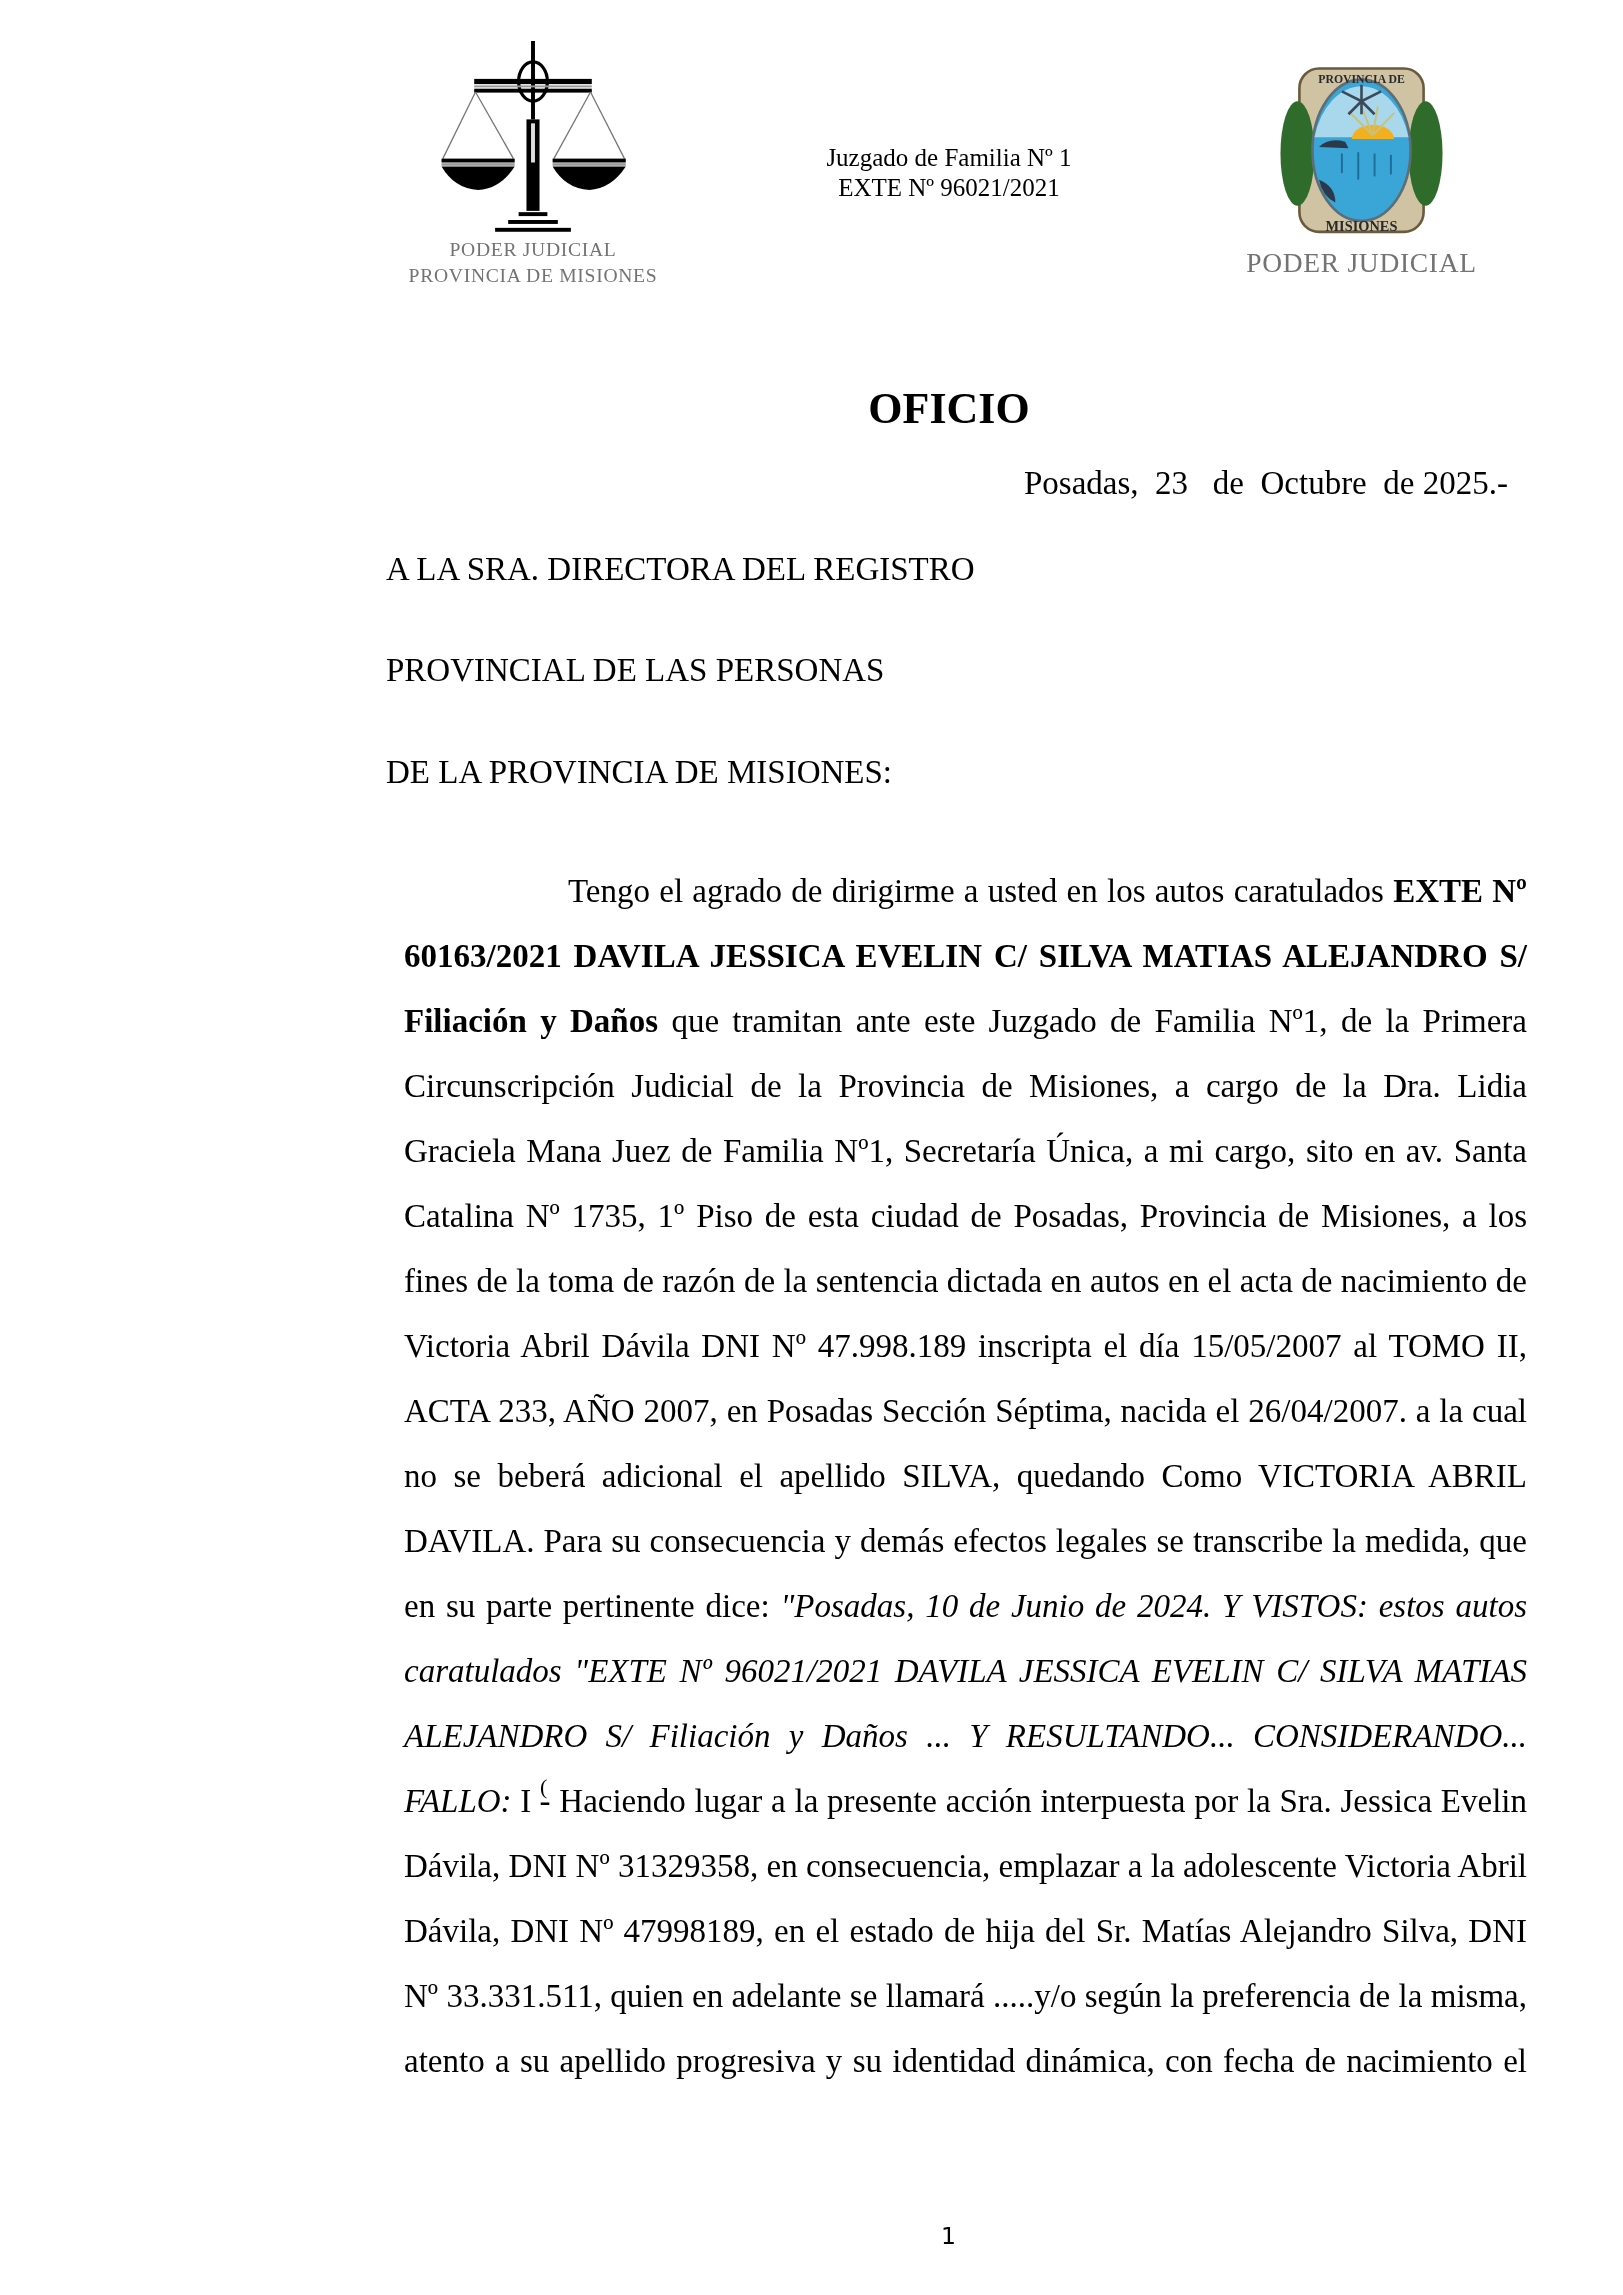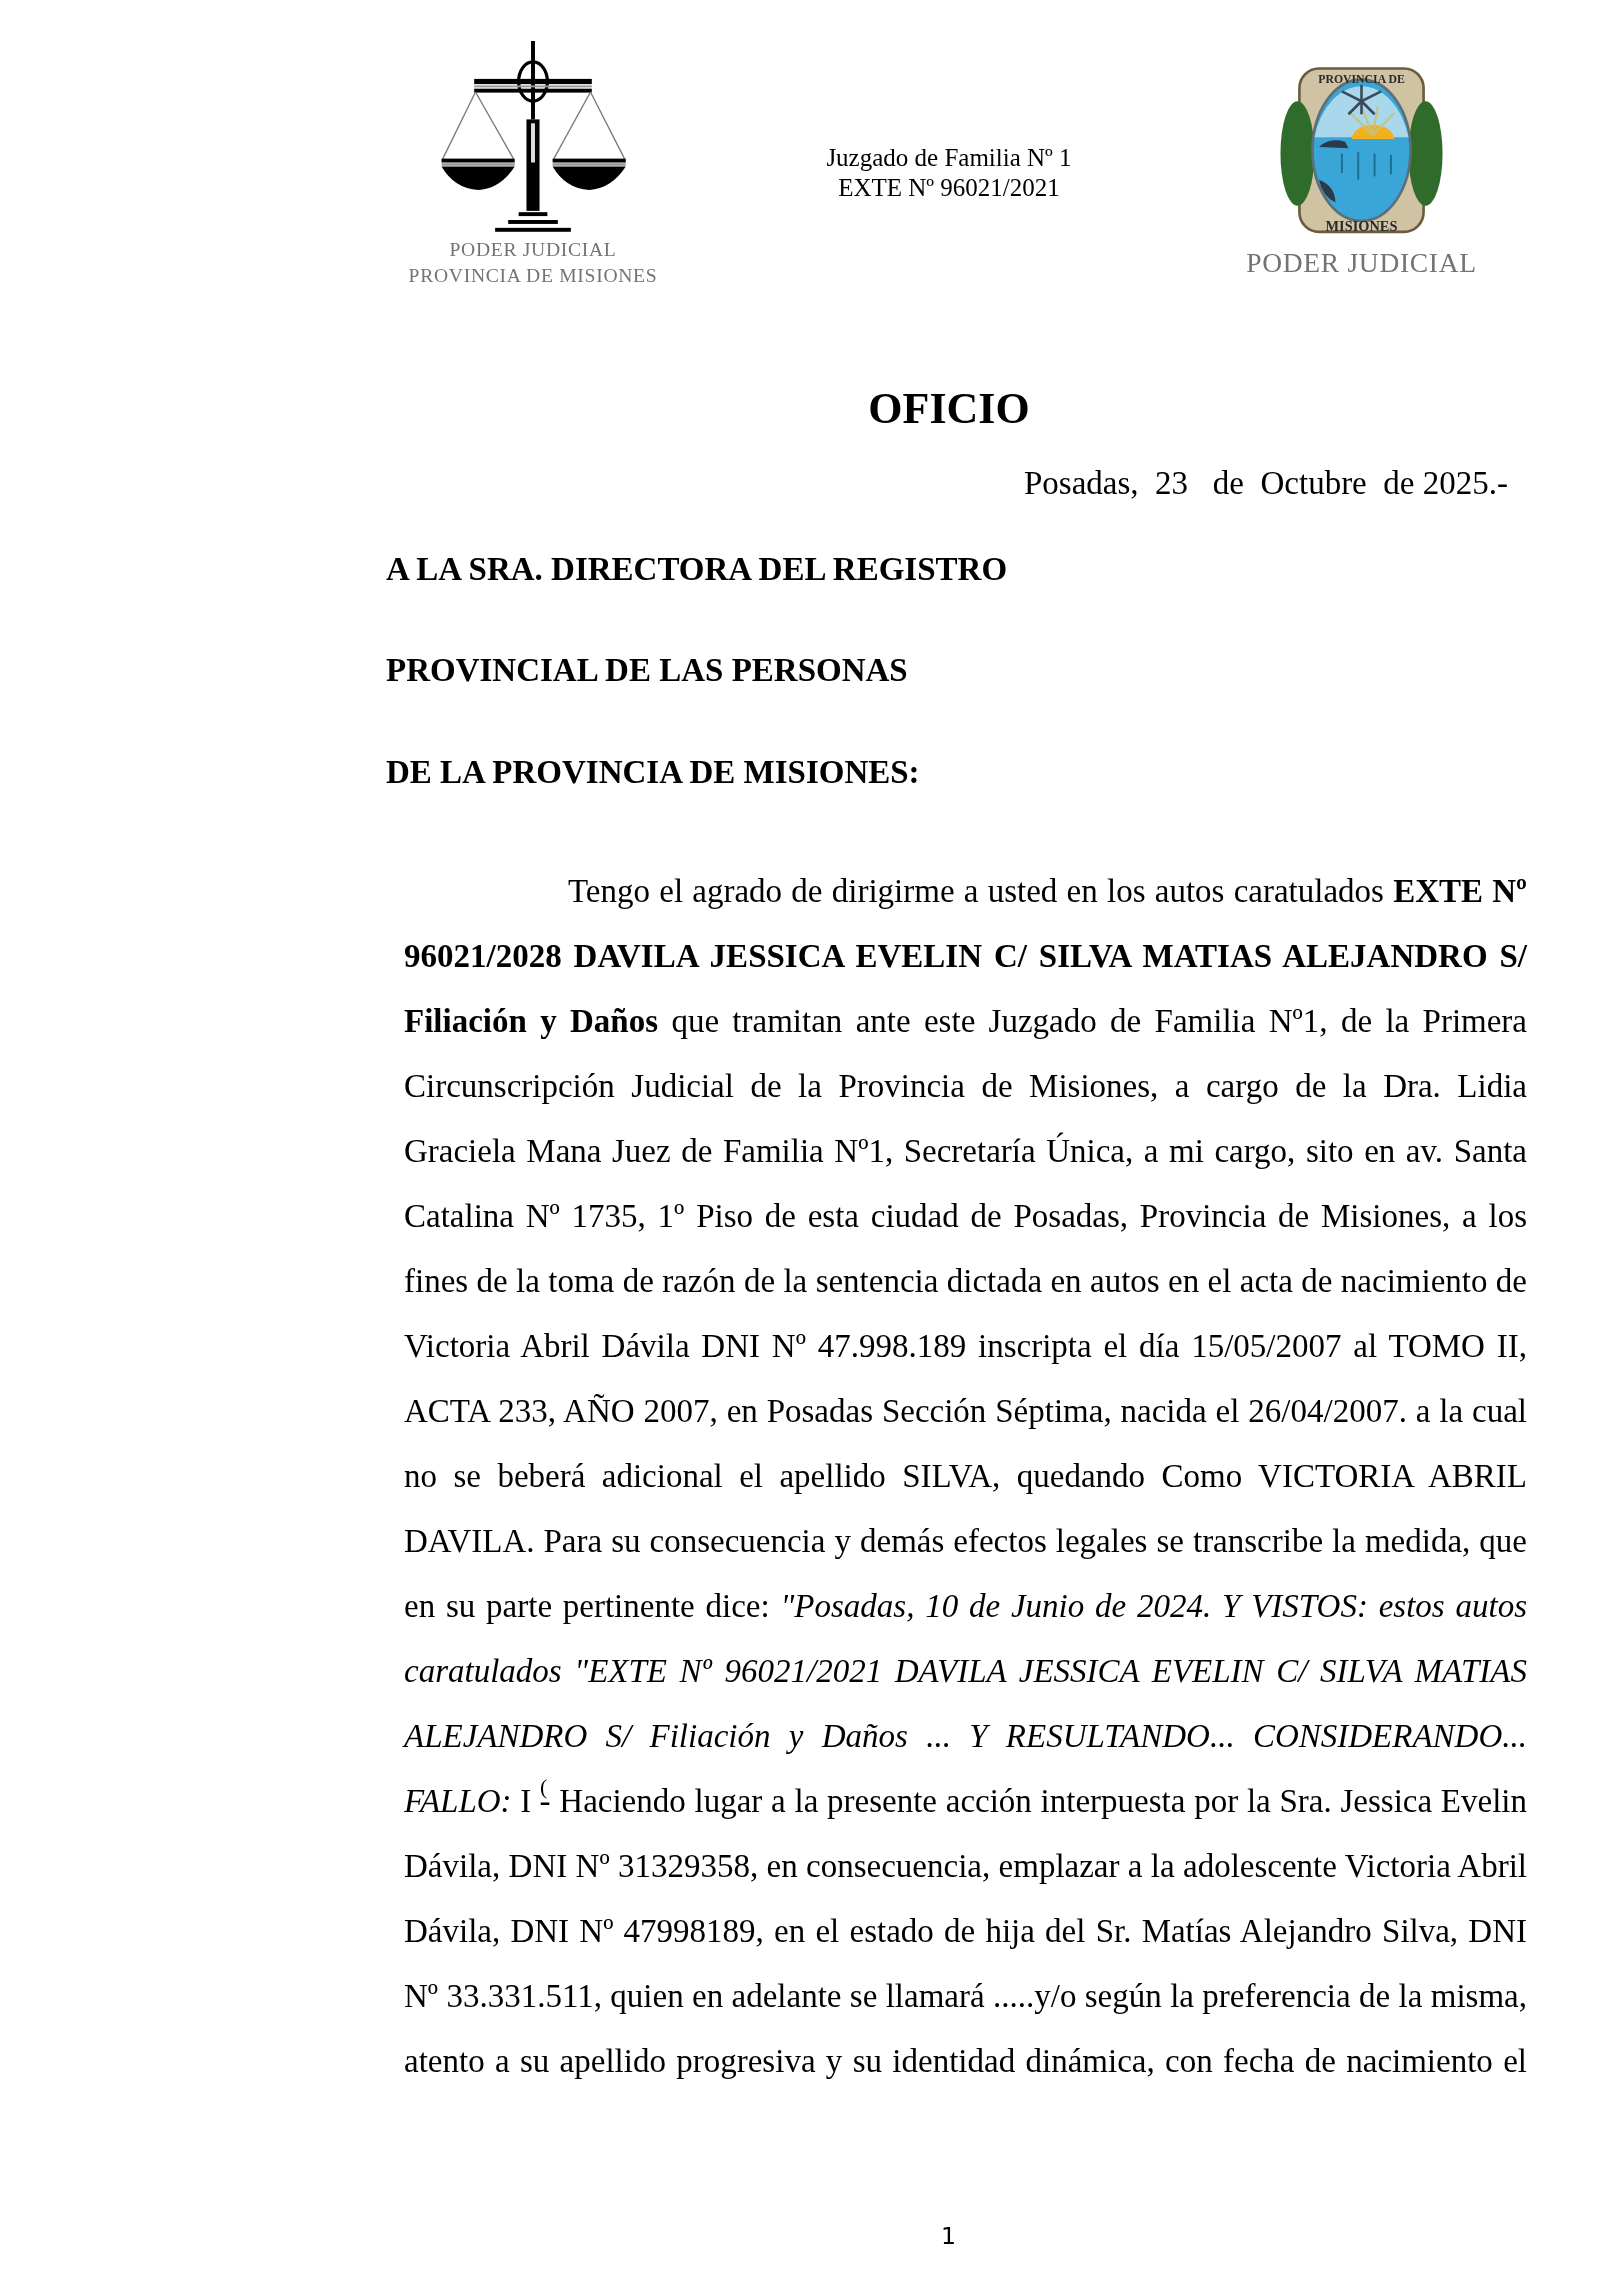--- a/index.html
+++ b/index.html
@@ -4,21 +4,21 @@
 <style>
   html, body { margin: 0; padding: 0; background: #ffffff; }
   body { width: 1623px; height: 2295px; position: relative; overflow: hidden; font-family: "Liberation Serif", "DejaVu Serif", serif; color: #000; }
   .abs { position: absolute; }
   .logo-left { left: 402px; top: 41px; width: 262px; height: 249px; }
   .logo-right { left: 1237px; top: 62px; width: 249px; height: 222px; }
   .logo-caption { position: absolute; left: 0; width: 100%; text-align: center; font-family: "Liberation Serif", serif; color: #737373; letter-spacing: 0.7px; }
   .header-block { left: 720px; top: 143px; width: 458px; text-align: center; font-weight: normal; font-size: 25px; line-height: 30px; }
   .title { left: 720px; top: 383px; width: 458px; text-align: center; font-weight: bold; font-size: 44px; }
   .date { left: 1024px; top: 465px; font-size: 33px; white-space: pre; }
-  .addr { left: 386px; font-weight: bold; font-size: 33px; white-space: nowrap; }
+  .addr { left: 386px; font-weight: normal; font-size: 33px; white-space: nowrap; }
   .body-text { left: 404px; top: 859px; width: 1123px; font-size: 33px; line-height: 65px; text-align: justify; text-align-last: justify; }
   .body-text .line { display: block; height: 65px; white-space: nowrap; text-align: justify; text-align-last: justify; }
   .b { font-weight: bold; }
   .i { font-style: italic; }
   .indent { padding-left: 164px; }
   .sup-paren { position: relative; top: -18.3px; font-size: 22px; margin-right: -7.9px; }
   .page-num { left: 929px; top: 2222px; width: 39px; text-align: center; font-family: "DejaVu Sans", sans-serif; font-size: 23.6px; }
 </style>
 </head>
 <body>
@@ -110,21 +110,21 @@
 <div class="abs title">OFICIO</div>
 
 <div class="abs date">Posadas,  23   de  Octubre  de 2025.-</div>
 
 <div class="abs addr" style="top:551px;">A LA SRA. DIRECTORA DEL REGISTRO</div>
 <div class="abs addr" style="top:652px;">PROVINCIAL DE LAS PERSONAS</div>
 <div class="abs addr" style="top:754px;">DE LA PROVINCIA DE MISIONES:</div>
 
 <div class="abs body-text" id="body-text">
     <span class="line indent"><span>Tengo el agrado de dirigirme a usted en los autos caratulados </span><span class="b">EXTE Nº</span></span>
-    <span class="line"><span class="b">96021/2028 DAVILA JESSICA EVELIN C/ SILVA MATIAS ALEJANDRO S/</span></span>
+    <span class="line"><span class="b">60163/2021 DAVILA JESSICA EVELIN C/ SILVA MATIAS ALEJANDRO S/</span></span>
     <span class="line"><span class="b">Filiación y Daños</span><span> que tramitan ante este Juzgado de Familia Nº1, de la Primera</span></span>
     <span class="line"><span>Circunscripción Judicial de la Provincia de Misiones, a cargo de la Dra. Lidia</span></span>
     <span class="line"><span>Graciela Mana Juez de Familia Nº1, Secretaría Única, a mi cargo, sito en av. Santa</span></span>
     <span class="line"><span>Catalina Nº 1735, 1º Piso de esta ciudad de Posadas, Provincia de Misiones, a los</span></span>
     <span class="line"><span>fines de la toma de razón de la sentencia dictada en autos en el acta de nacimiento de</span></span>
     <span class="line"><span>Victoria Abril Dávila DNI Nº 47.998.189 inscripta el día 15/05/2007 al TOMO II,</span></span>
     <span class="line"><span>ACTA 233, AÑO 2007, en Posadas Sección Séptima, nacida el 26/04/2007. a la cual</span></span>
     <span class="line"><span>no se beberá adicional el apellido SILVA, quedando Como VICTORIA ABRIL</span></span>
     <span class="line"><span>DAVILA. Para su consecuencia y demás efectos legales se transcribe la medida, que</span></span>
     <span class="line"><span>en su parte pertinente dice: </span><span class="i">"Posadas, 10 de Junio de 2024. Y VISTOS: estos autos</span></span>

